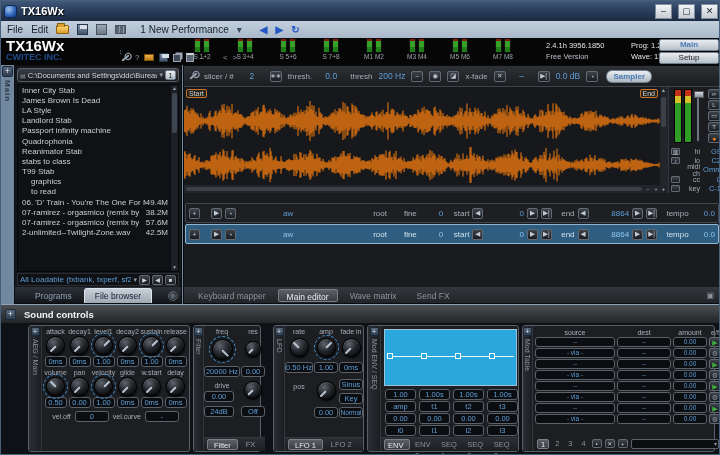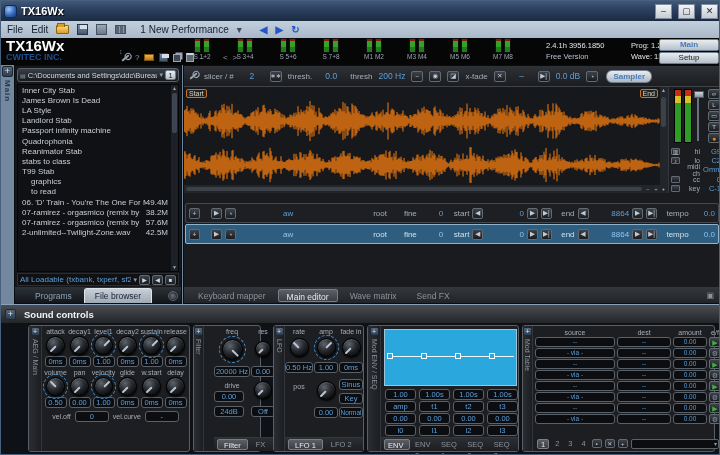--- a/index.html
+++ b/index.html
@@ -702,21 +702,21 @@
         </div>
         <div class="aegfoot">
           <span class="lbl">vel.off</span>
           <span class="val">0</span>
           <span class="lbl">vel.curve</span>
           <span class="val">-</span>
         </div>
       </div>
     </div>
 
-    <div class="panel" style="left:192px;width:68px;gap:10px;">
+    <div class="panel" style="left:192px;width:68px;">
       <div class="pside">
         <div class="pbtn">+</div>
         <div class="vlab">Filter</div>
       </div>
       <div class="pbody" style="font-size:0;">
         <div style="display:grid;grid-template-columns:36px 24px;justify-content:center;column-gap:1px;">
           <div class="lbl" style="padding-top:2px;">freq</div>
           <div class="lbl" style="padding-top:2px;">res</div>
           <div class="knob pos-max arc" style="width:21px;height:21px;margin-top:4px;">
               <span class="ptr"></span>

